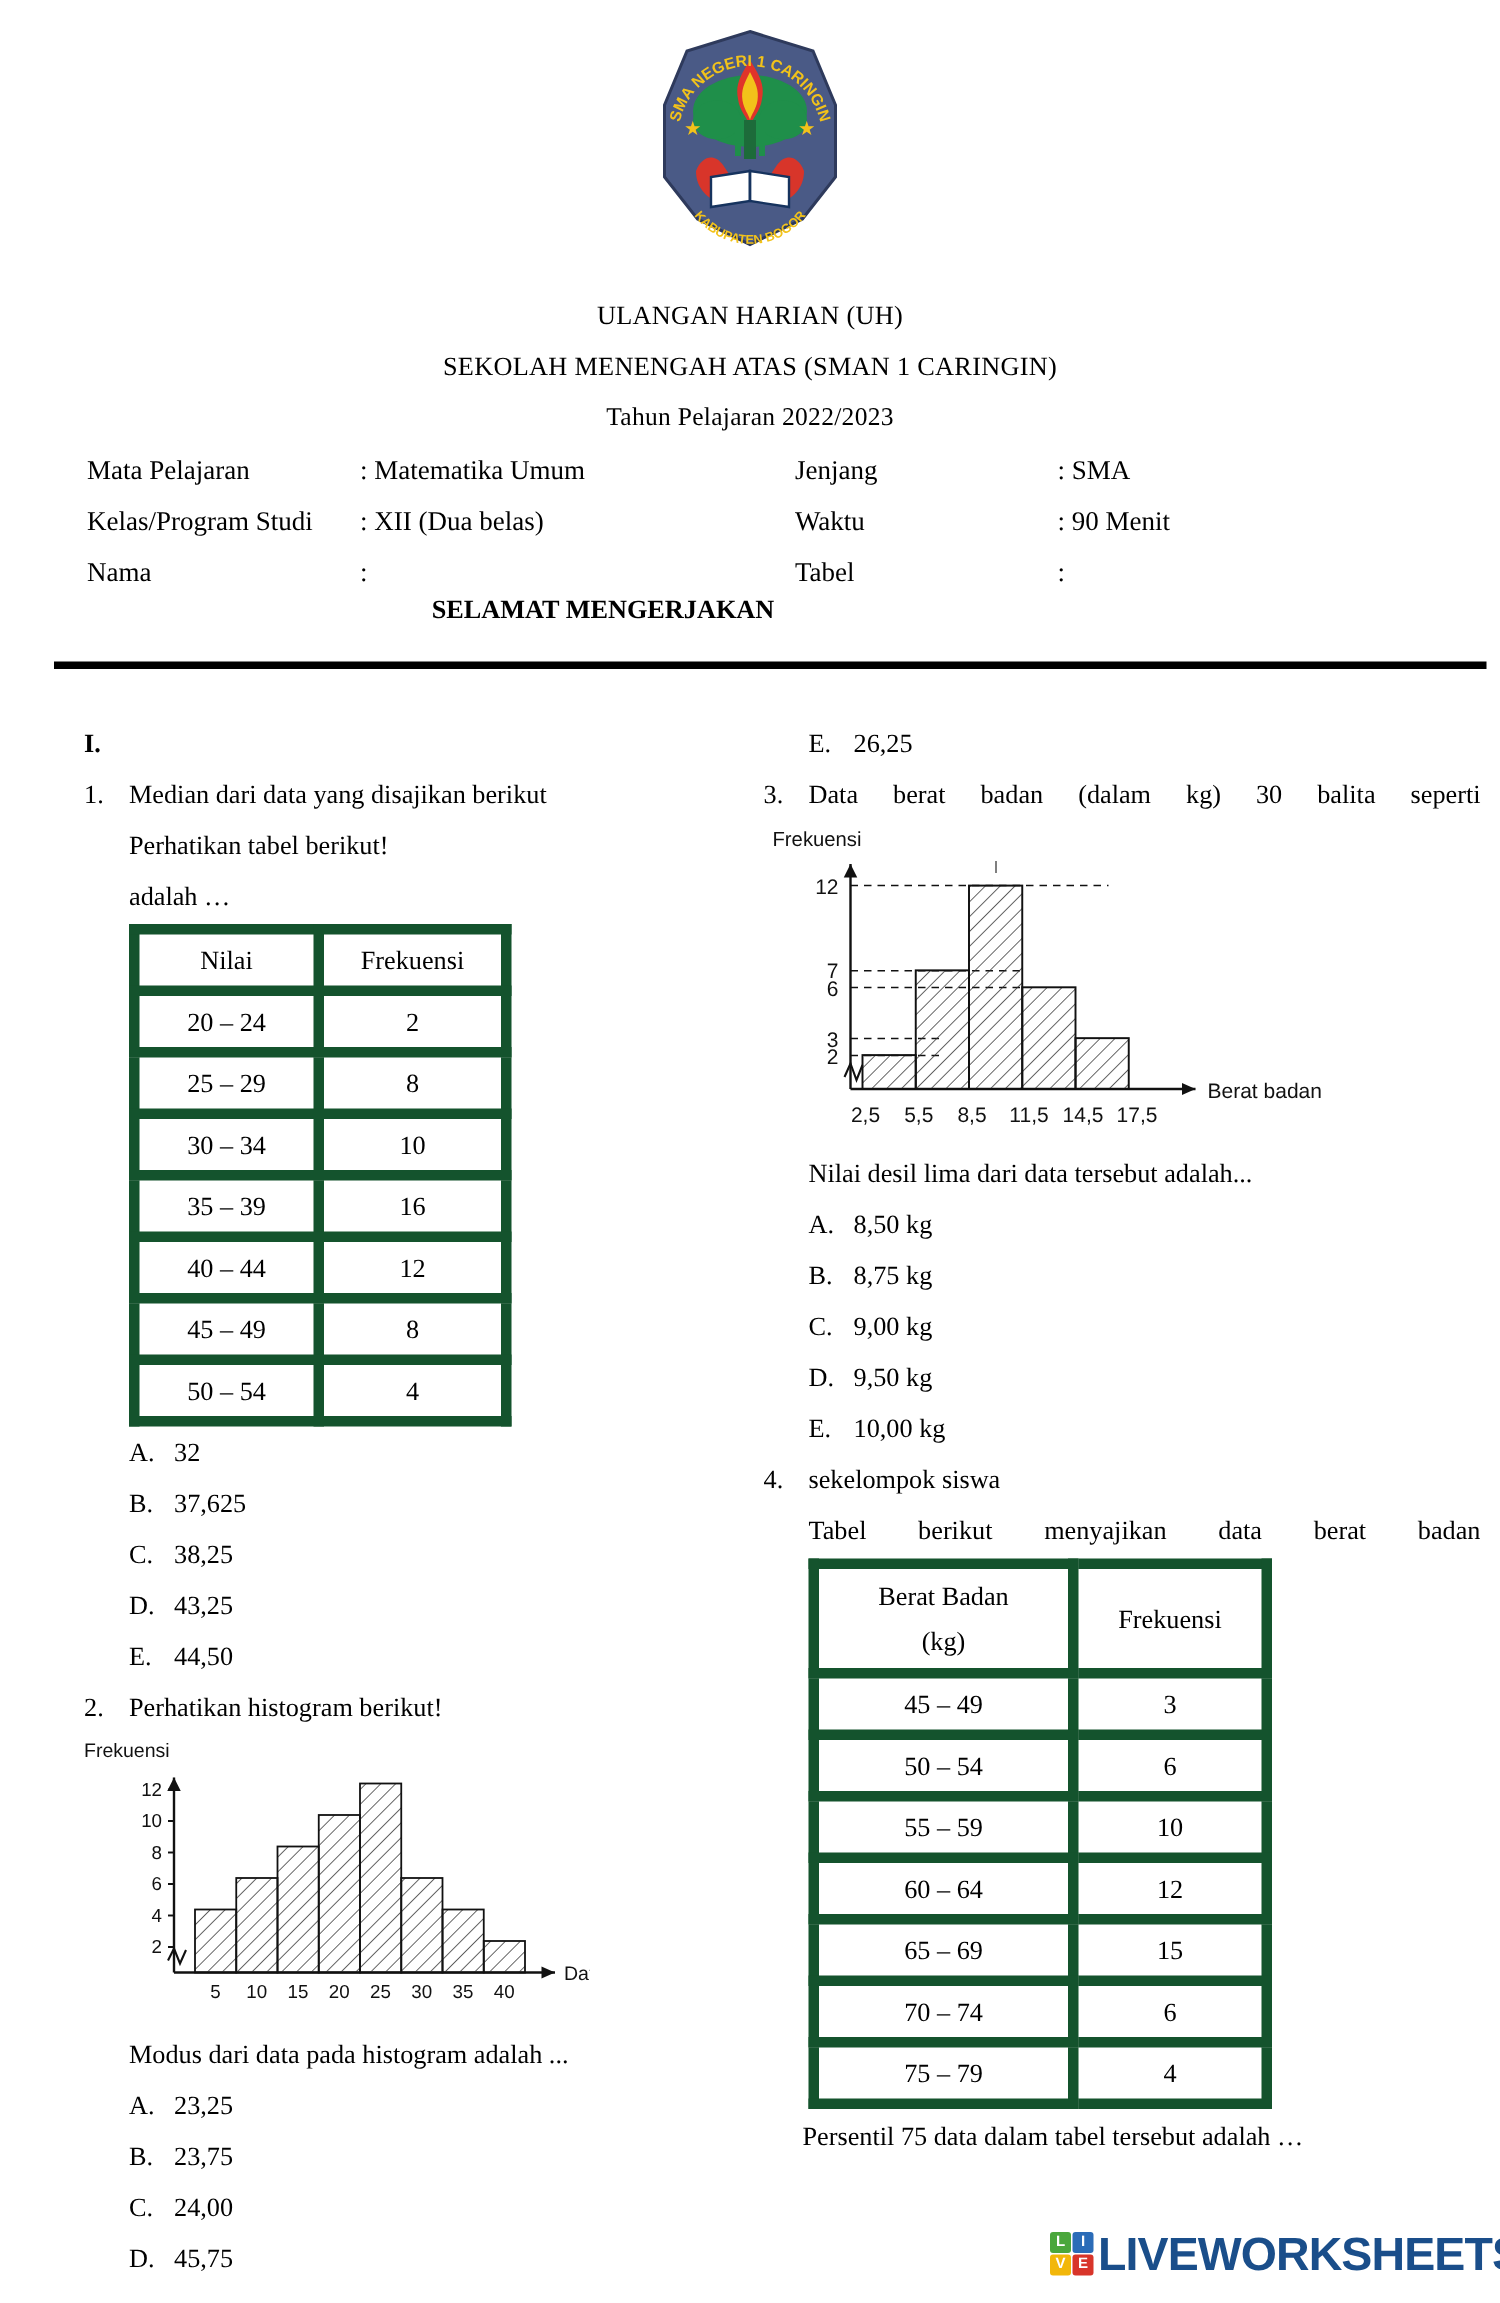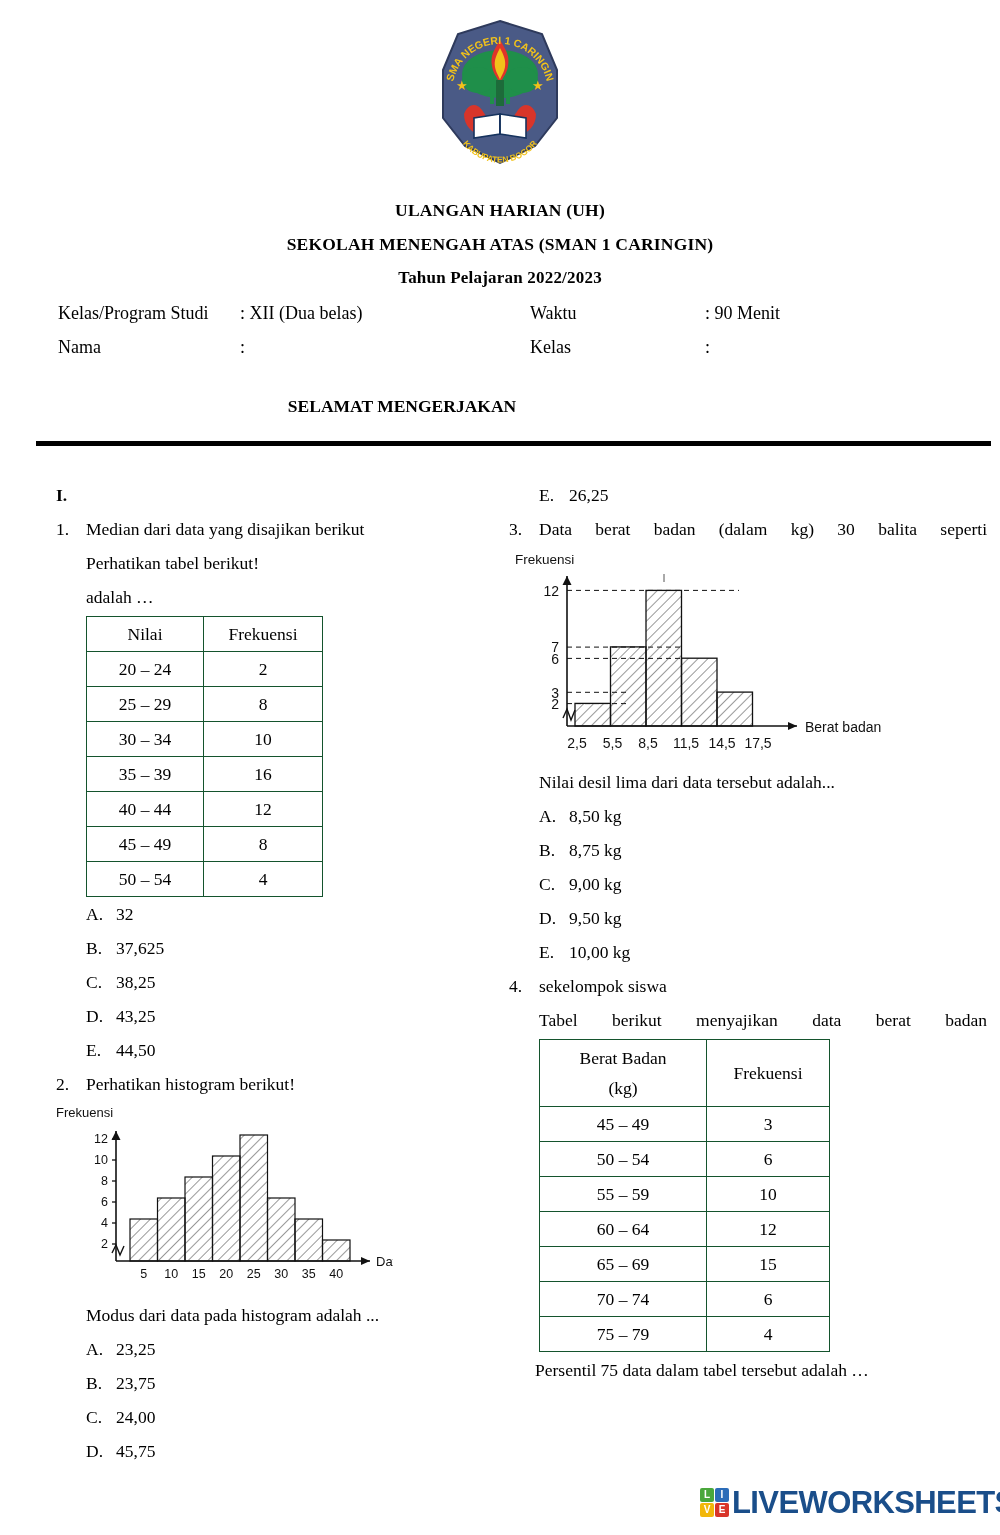--- a/index.html
+++ b/index.html
@@ -34,21 +34,21 @@
 
   
   .hdr {
     position: absolute;
     left: 0;
     top: 193px;
     width: 1000px;
     text-align: center;
   }
   .hdr-line {
-    font-weight: bold;
+    font-weight: normal;
     font-size: 17.5px;
     line-height: 34px;
     letter-spacing: 0.2px;
   }
   .hdr-line.l3 { font-size: 17px; }
 
   
   .ident {
     position: absolute;
     left: 58px;
@@ -112,21 +112,21 @@
 
   
   table.freq {
     border-collapse: collapse;
     font-size: 17.5px;
     margin-left: 30px;
     margin-top: 2px;
     background: #fff;
   }
   table.freq td, table.freq th {
-    border: 1px solid #14532d;
+    border: 7px solid #14532d;
     text-align: center;
     font-weight: normal;
     padding: 3px 6px;
     line-height: 28px;
   }
   table.freq .c-range { width: 104px; }
   table.freq .c-freq  { width: 106px; }
   table.freq.t2 .c-range { width: 154px; }
   table.freq.t2 .c-freq  { width: 110px; }
   table.freq.t2 th { line-height: 30px; }
@@ -217,29 +217,35 @@
   </div>
 
   <div class="hdr">
     <div class="hdr-line">ULANGAN HARIAN (UH)</div>
     <div class="hdr-line">SEKOLAH MENENGAH ATAS (SMAN 1 CARINGIN)</div>
     <div class="hdr-line l3">Tahun Pelajaran  2022/2023</div>
   </div>
 
   <div class="ident">
     <div class="ident-row">
+      <div class="ident-lbl">Mata Pelajaran</div>
+      <div class="ident-val">: Matematika Umum</div>
+      <div class="ident-lbl2">Jenjang</div>
+      <div class="ident-val2">: SMA</div>
+    </div>
+    <div class="ident-row">
       <div class="ident-lbl">Kelas/Program Studi</div>
       <div class="ident-val">: XII (Dua belas)</div>
       <div class="ident-lbl2">Waktu</div>
       <div class="ident-val2">: 90 Menit</div>
     </div>
     <div class="ident-row">
       <div class="ident-lbl">Nama</div>
       <div class="ident-val">:</div>
-      <div class="ident-lbl2">Kelas</div>
+      <div class="ident-lbl2">Tabel</div>
       <div class="ident-val2">:</div>
     </div>
   </div>
 
   <div class="selamat">SELAMAT MENGERJAKAN</div>
   <div class="rule"></div>
 
   <div class="col col-left">
 
     <div class="sec-title">

